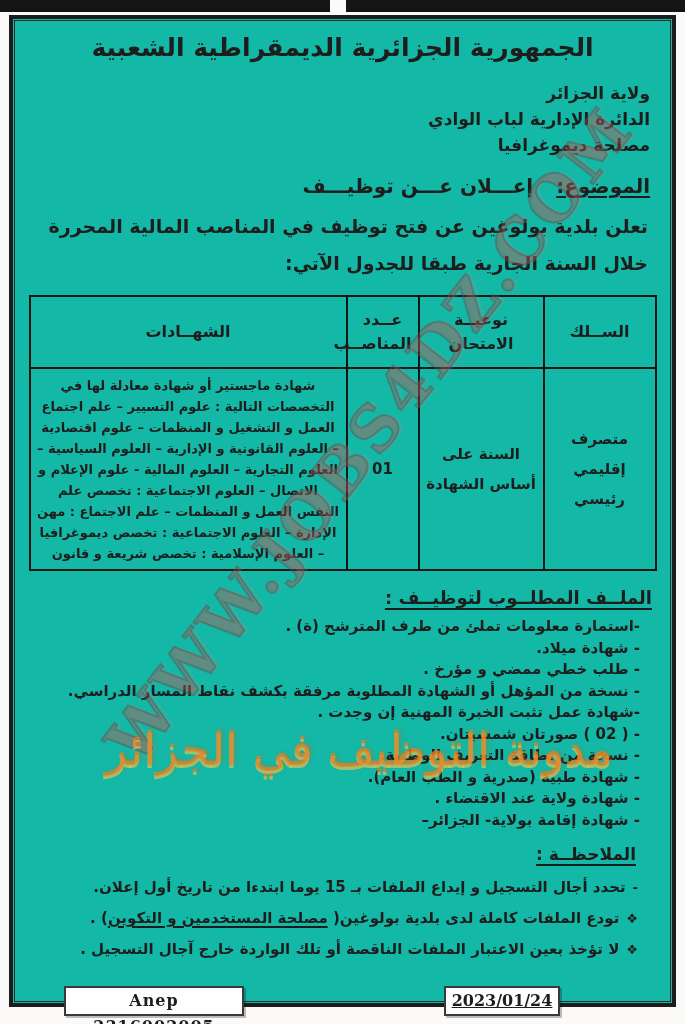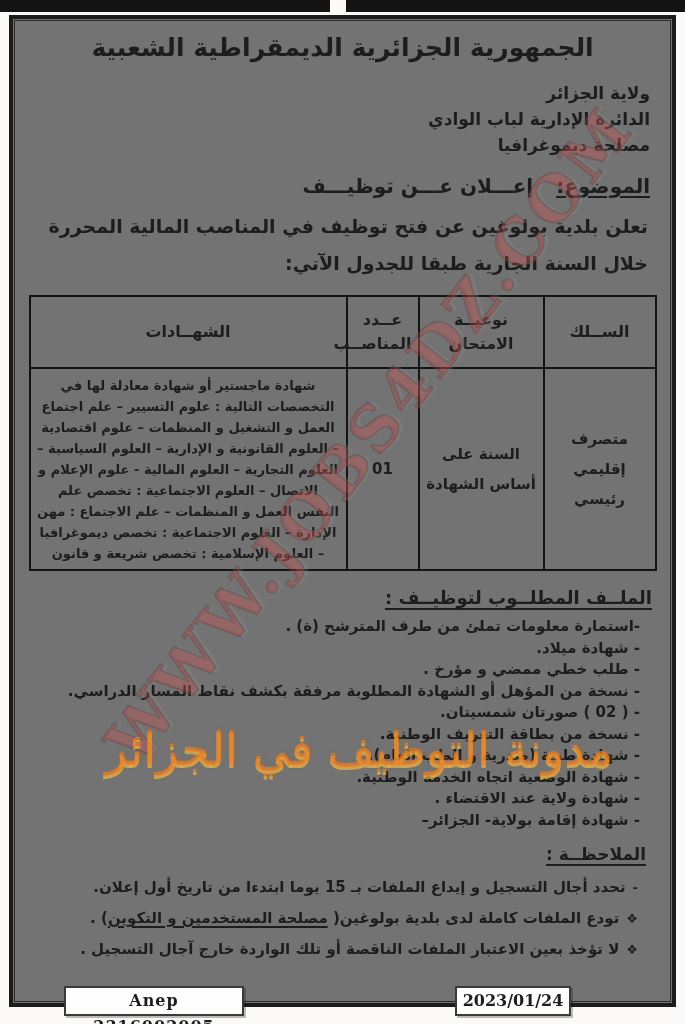--- a/index.html
+++ b/index.html
@@ -16,21 +16,21 @@
     direction:rtl;
     color:#1d1d1d;
   }
   
   .top-bar{position:absolute;top:0;left:0;width:685px;height:12px;background:#141414;}
   .top-bar-notch{position:absolute;top:0;left:330px;width:16px;height:12px;background:#fbfaf8;}
   
   .frame{
     position:absolute;left:9px;right:9px;top:15px;bottom:17px;
     border:4px solid #1c1c1c;
-    background:#737373;
+    background:#14b8a6;
   }
   .frame-inner{
     position:absolute;inset:1px;
     border:1px solid #2a2a2a;
     overflow:hidden;
   }
   .republic-title{
     margin:12px 30px 0;
     text-align:center;
     font-size:25px;font-weight:bold;
@@ -79,21 +79,21 @@
     font-size:18px;font-weight:bold;
     text-decoration:underline;
     text-underline-offset:4px;text-decoration-thickness:2px;text-align:right;
   }
   .file-list{
     margin:8px 30px 0 0;
     font-size:15px;font-weight:bold;
     line-height:21.5px;
   }
   .notes-title{
-    margin:13px 24px 0 0;
+    margin:13px 34px 0 0;
     font-size:17px;font-weight:bold;
     text-decoration:underline;
     text-underline-offset:4px;text-decoration-thickness:2px;
   }
   .notes-list{
     margin:8px 32px 0 0;
     font-size:15px;font-weight:bold;
     line-height:30px;
   }
   .note-bullet{display:inline-block;margin-left:7px;font-size:13px;}
@@ -105,21 +105,21 @@
     border:2px solid #3a3a3a;
     background:#fefefe;
     box-shadow:2px 2px 0 rgba(0,0,0,0.25);
     direction:ltr;
     font-family:"DejaVu Serif",serif;
     font-weight:bold;font-size:16px;
     text-align:center;line-height:26px;
     z-index:6;
   }
   .anep-box{top:986px;left:64px;width:176px;letter-spacing:1px;}
-  .date-box{top:986px;left:455px;width:112px;}
+  .date-box{top:986px;left:444px;width:112px;text-decoration:underline;}
   
   .wm-diagonal{
     position:absolute;
     top:398px;left:-45px;width:830px;
     text-align:center;
     transform:rotate(-52deg);
     direction:ltr;
     font-family:"DejaVu Serif",serif;
     font-size:62px;font-weight:bold;letter-spacing:5px;
     color:rgba(205,55,55,0.30);
@@ -188,24 +188,24 @@
       </tbody>
         </table>
 
       <div class="section-title">الملــف المطلــوب لتوظيــف :</div>
 
       <div class="file-list">
         <div>-استمارة معلومات تملئ من طرف المترشح (ة) .</div>
         <div>- شهادة ميلاد.</div>
         <div>- طلب خطي ممضي و مؤرخ .</div>
         <div>- نسخة من المؤهل أو الشهادة المطلوبة مرفقة بكشف نقاط المسار الدراسي.</div>
+        <div>-شهادة عمل تثبت الخبرة المهنية إن وجدت .</div>
         <div>- ( 02 ) صورتان شمسيتان.</div>
         <div>- نسخة من بطاقة التعريف الوطنية.</div>
         <div>- شهادة طبية (صدرية و الطب العام).</div>
-        <div>- شهادة الوضعية اتجاه الخدمة الوطنية.</div>
         <div>- شهادة ولاية عند الاقتضاء .</div>
         <div>- شهادة إقامة بولاية- الجزائر–</div>
       </div>
 
       <div class="notes-title">الملاحظــة :</div>
 
       <div class="notes-list">
         <div>
           <span class="note-bullet">-</span><span>تحدد أجال التسجيل و إيداع الملفات بـ 15 يوما ابتدءا من تاريخ أول إعلان.</span>
         </div>

